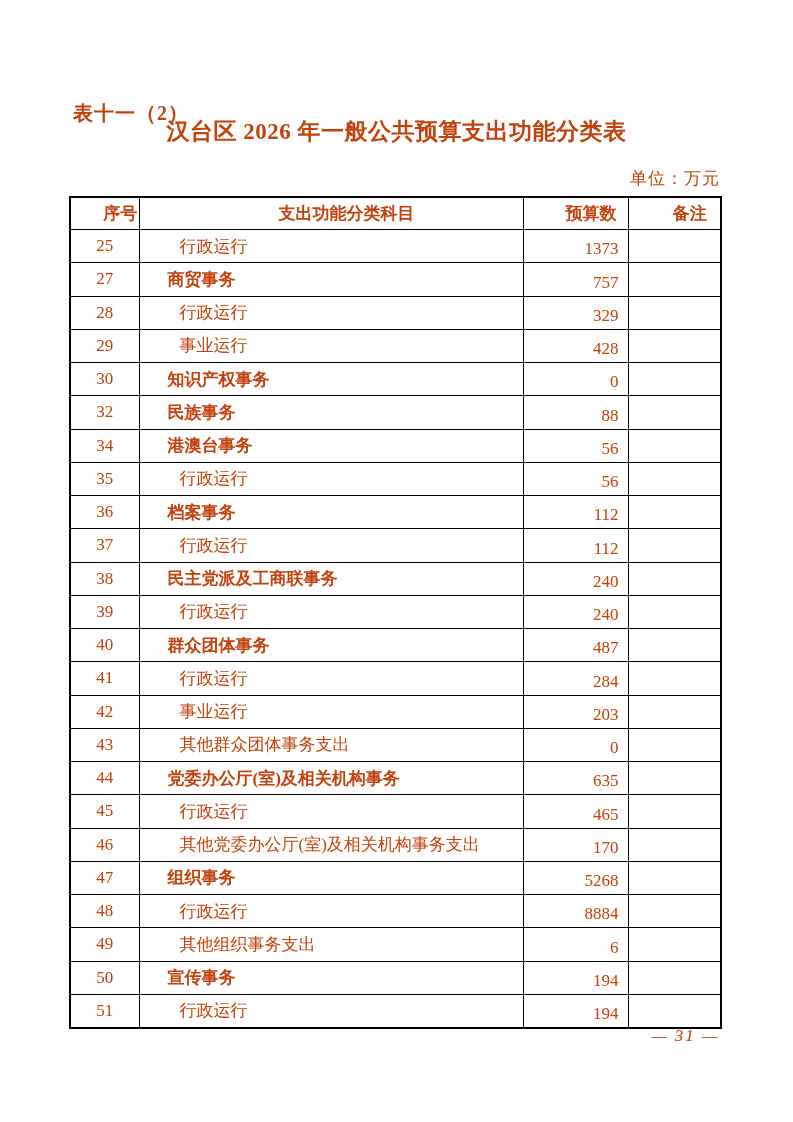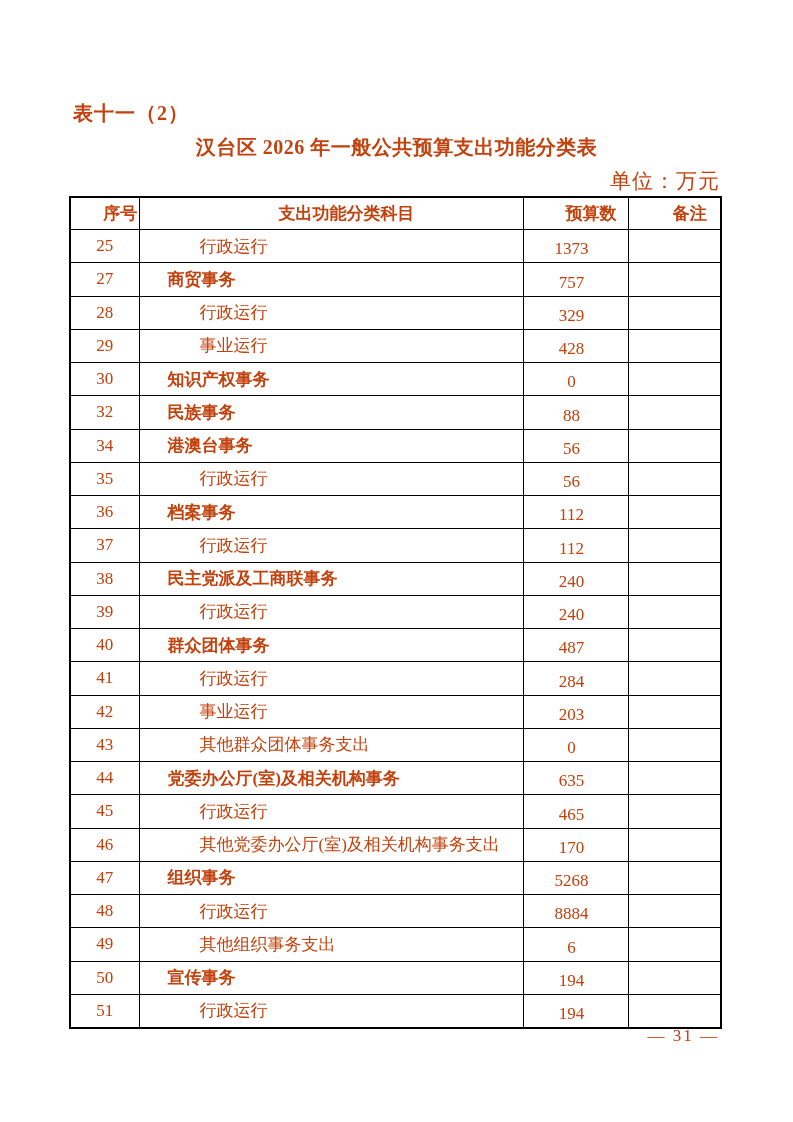--- a/index.html
+++ b/index.html
@@ -21,32 +21,32 @@
     left: 73px;
     top: 100px;
     font-size: 20px;
     font-weight: bold;
     letter-spacing: 1px;
   }
   .doc-title {
     position: absolute;
     left: 0;
     right: 0;
-    top: 134px;
+    top: 116px;
     margin: 0;
     text-align: center;
-    font-size: 20px;
+    font-size: 23px;
     font-weight: bold;
     letter-spacing: 0.5px;
   }
   .unit-note {
     position: absolute;
     right: 73px;
     top: 167px;
-    font-size: 21px;
+    font-size: 17px;
     letter-spacing: 1px;
     text-align: center;
   }
   table.budget-table {
     position: absolute;
     left: 69px;
     top: 196px;
     width: 651px;
     border-collapse: collapse;
     table-layout: fixed;
@@ -72,36 +72,37 @@
   .col-no {
     text-align: center;
     vertical-align: middle;
     margin-left: 21px;
   }
   .col-subject {
     text-align: left;
     vertical-align: middle;
   }
   .col-subject.indent-1 { padding-left: 28px; font-weight: bold; }
-  .col-subject.indent-2 { padding-left: 60px; }
+  .col-subject.indent-2 { padding-left: 40px; }
   .col-budget {
-    text-align: center;
+    text-align: right;
     vertical-align: bottom;
     padding-right: 9px;
     padding-bottom: 3px;
   }
   .col-note {
     vertical-align: middle;
   }
   .page-number {
     position: absolute;
     right: 74px;
     top: 1026px;
     font-size: 17px;
     letter-spacing: 2px;
+    font-style: italic;
   }
 </style>
 </head>
 <body>
 
 <div class="page">
 
   <div class="table-label">表十一（2）</div>
 
   <h1 class="doc-title">汉台区 2026 年一般公共预算支出功能分类表</h1>

